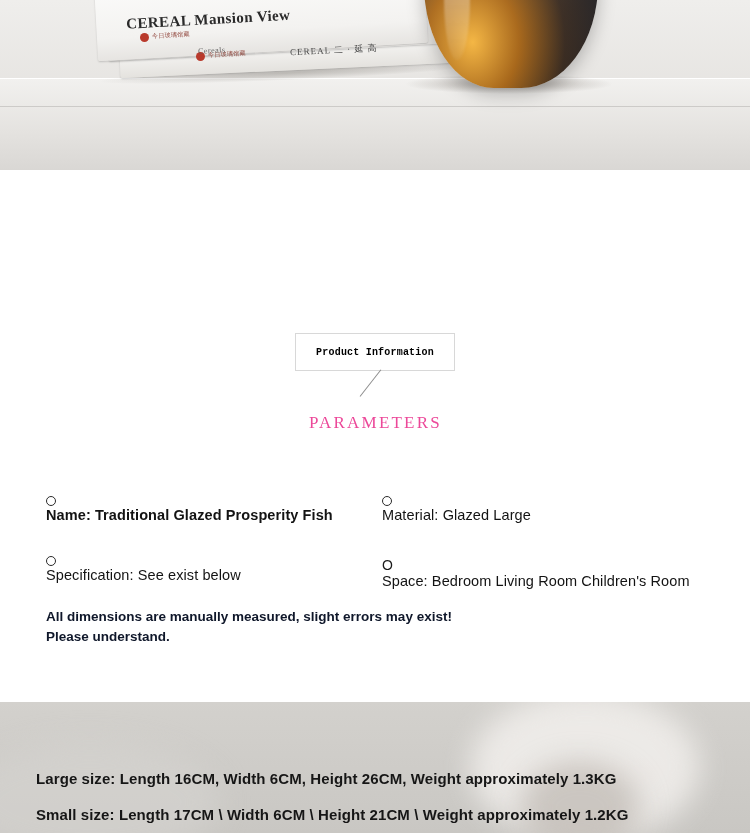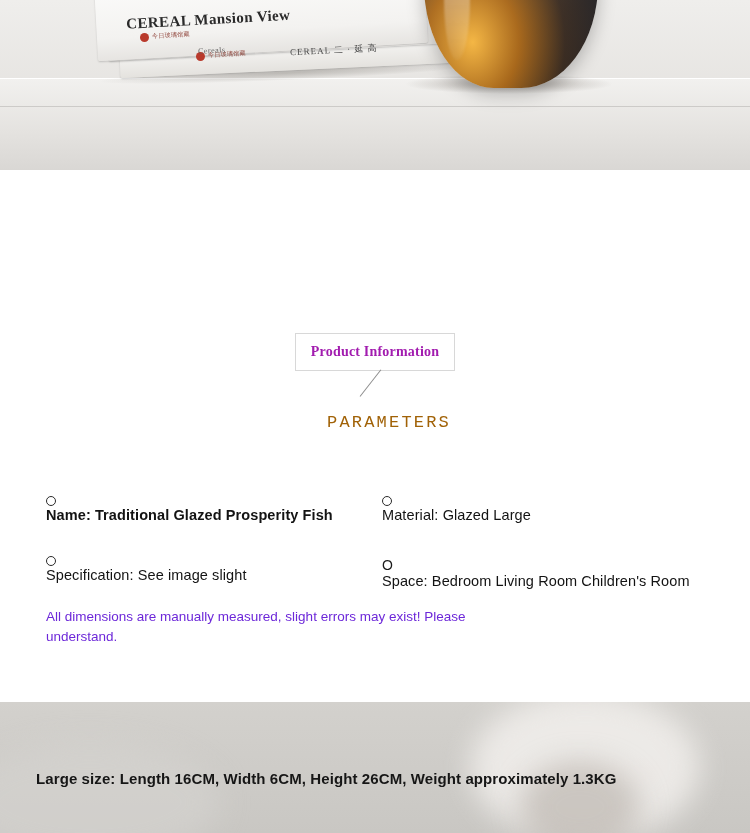--- a/index.html
+++ b/index.html
@@ -177,33 +177,33 @@
     position: absolute;
     left: 295px; top: 163px;
     width: 160px; height: 38px;
     border: 1px solid #d8d8d8;
     box-sizing: border-box;
     display: flex;
     align-items: center;
     justify-content: center;
   }
   .heading-box-text {
+    font-family: Liberation Mono, monospace;
+    font-size: 10px;
+    font-weight: bold;
+    color: #000000;
+    letter-spacing: 0.2px;
+  }
+  .param-word {
+    position: absolute;
+    left: 309px; top: 243px;
     font-family: Liberation Serif, serif;
-    font-size: 14px;
-    font-weight: bold;
-    color: #a21caf;
-    letter-spacing: 0.2px;
-  }
-  .param-word {
-    position: absolute;
-    left: 327px; top: 243px;
-    font-family: Liberation Mono, monospace;
     font-size: 17px;
     letter-spacing: 2.2px;
-    color: #a16207;
+    color: #ec4899;
   }
   .slash {
     position: absolute;
     left: 360px; top: 212px;
     width: 30px; height: 30px;
   }
   .slash:before {
     content: "";
     position: absolute;
     left: 0; top: 14px;
@@ -256,22 +256,22 @@
   }
   .spec-text.reg {
     font-weight: normal;
   }
 
   .note {
     position: absolute;
     left: 46px; top: 437px;
     width: 420px;
     font-size: 13.5px;
-    font-weight: normal;
-    color: #6d28d9;
+    font-weight: bold;
+    color: #0f172a;
     line-height: 1.45;
   }
 
   
   .bottom-band {
     position: absolute;
     left: 0; top: 702px;
     width: 750px; height: 131px;
     overflow: hidden;
     background: linear-gradient(180deg, #d3d1cd 0%, #cfcdc9 40%, #c9c7c3 100%);
@@ -351,31 +351,32 @@
       </div>
       <div class="spec-item spec-col-right">
         <span class="bullet-ring"></span>
         <span class="spec-text reg">Material: Glazed Large</span>
       </div>
     </div>
 
     <div class="spec-row spec-row-2">
       <div class="spec-item spec-col-left">
         <span class="bullet-ring"></span>
-        <span class="spec-text reg">Specification: See image slight</span>
+        <span class="spec-text reg">Specification: See exist below</span>
       </div>
       <div class="spec-item spec-col-right">
         <span class="bullet-char">O</span>
         <span class="spec-text reg">Space: Bedroom Living Room Children's Room</span>
       </div>
     </div>
 
     <div class="note">All dimensions are manually measured, slight errors may exist! Please understand.</div>
   </div>
 
   <div class="bottom-band">
     <div class="blur-blob blob3"></div>
     <div class="blur-blob blob1"></div>
     <div class="blur-blob blob2"></div>
     <div class="size-line size-line-1">Large size: Length 16CM, Width 6CM, Height 26CM, Weight approximately 1.3KG</div>
+    <div class="size-line size-line-2">Small size: Length 17CM \ Width 6CM \ Height 21CM \ Weight approximately 1.2KG</div>
   </div>
 
 </div>
 
 </body></html>

